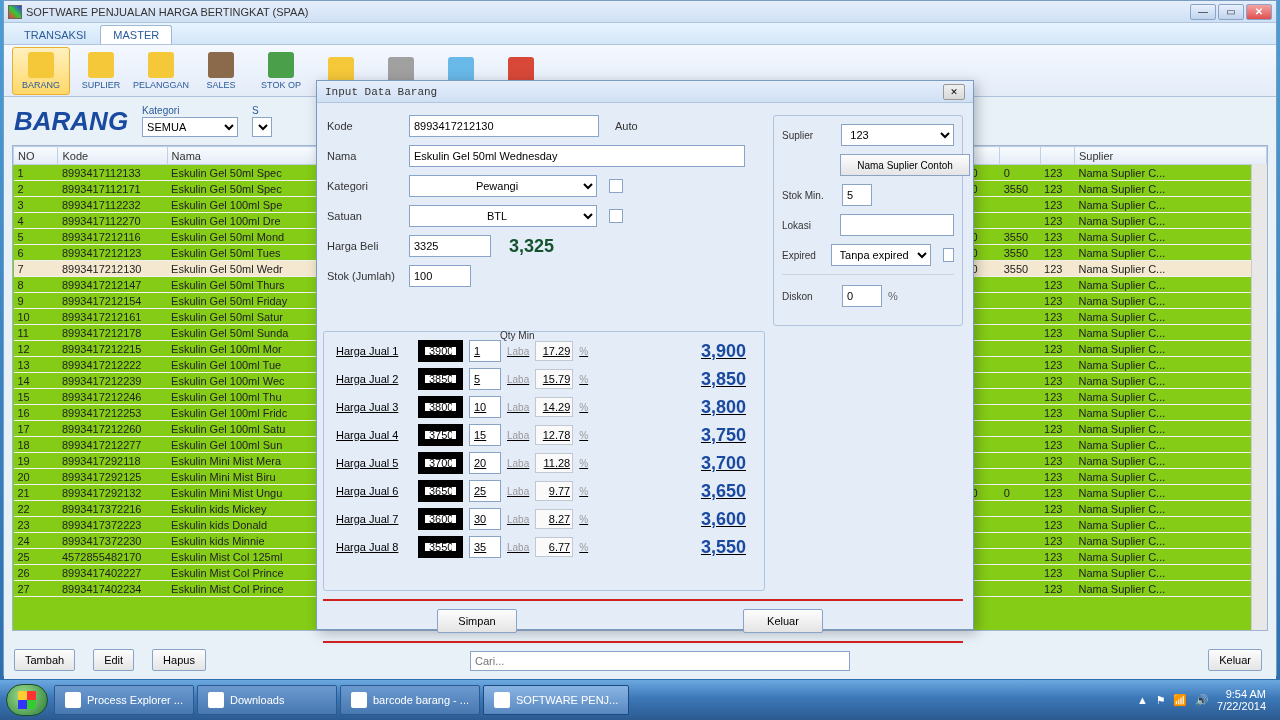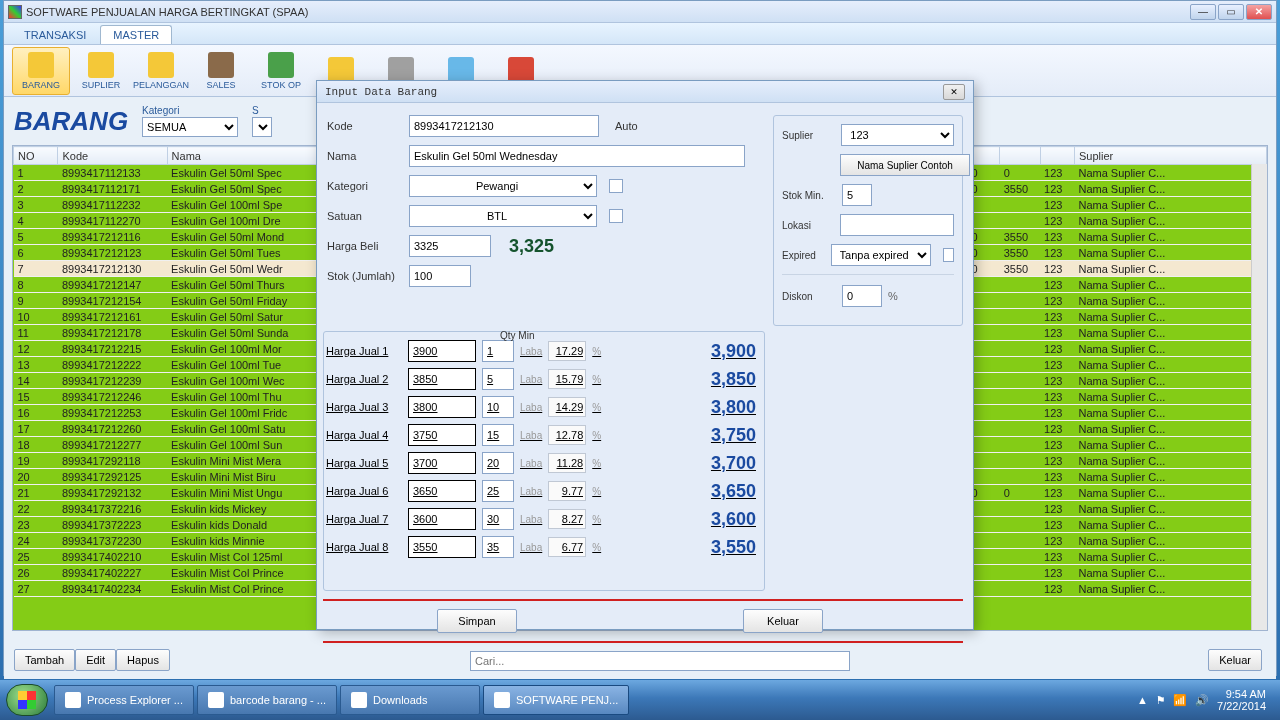--- a/index.html
+++ b/index.html
@@ -25,46 +25,46 @@
 .bigtitle { font-family: Arial Black, sans-serif; font-size:26px; font-weight:900; font-style:italic; color:#1a4aa0;}
 .filt { display:flex; flex-direction:column; gap:1px;}
 .filt label { font-size:10px; color:#2a5a9a;}
 .filt select { width:96px; height:20px; border:1px solid #8aa4c8; background:#fff;}
 .grid { position:absolute; left:8px; top:48px; width:1256px; height:486px; background:#84cc16; border:1px solid #a0b4d0;}
 .grid table { width:100%; border-collapse:collapse;}
 .grid th { background:linear-gradient(#f8fbff,#e4ecf6); border:1px solid #c0d0e4; padding:2px 4px; text-align:left; font-weight:normal; color:#333; font-size:11px; height:18px;}
 .grid td { border-bottom:1px solid #f0f0f0; padding:1px 4px; height:16px; font-size:11px; color:#222; white-space:nowrap; overflow:hidden;}
 .grid tr.sel td { background:#f4e8d0;}
 .gridscroll { position:absolute; right:0; top:18px; width:16px; height:466px; background:#e8e8e8; border-left:1px solid #ccc;}
-.botbtns { position:absolute; left:10px; bottom:8px; display:flex; gap:0;}
+.botbtns { position:absolute; left:10px; bottom:8px; display:flex; gap:18px;}
 .botbtns button, .keluar { height:22px; padding:0 10px; background:linear-gradient(#fdfdfd,#e4e4e4); border:1px solid #8aa4c8; border-radius:2px; cursor:pointer;}
 .keluar { position:absolute; right:14px; bottom:8px;}
 .searchbox { position:absolute; left:466px; bottom:8px; width:380px; height:20px; border:1px solid #8aa4c8; padding:0 4px; color:#999; background:#fff;}
 
 .modal { position:absolute; left:316px; top:80px; width:658px; height:550px; background:#e4ecf8; border:1px solid #7a9cc0; box-shadow:3px 3px 12px rgba(0,0,0,.25); z-index:10;}
 .mtitle { height:22px; background:linear-gradient(#e6eefc,#cfe0f4); display:flex; align-items:center; padding:0 8px; border-bottom:1px solid #b0c4de;}
 .mtitle span { flex:1; color:#333;font-family:Liberation Mono, monospace;}
 .mclose { width:22px; height:16px; background:linear-gradient(#f0f0f0,#d8d8d8); border:1px solid #999; border-radius:2px; display:flex; align-items:center; justify-content:center; cursor:pointer; font-size:9px;}
 .mbody { position:relative; padding:12px 10px;}
 .leftcol { position:absolute; left:10px; top:12px; width:440px;}
 .rightcol { position:absolute; right:10px; top:12px; width:190px; border:1px solid #b0c4de; border-radius:3px; padding:8px 8px 10px;}
 .frow { display:flex; align-items:center; margin-bottom:8px; gap:6px;}
 .frow label { width:76px; color:#333;}
 .frow input[type=text], .frow select { height:22px; border:1px solid #8aa4c8; padding:0 4px; background:#fff;}
 .kode { width:190px;} .auto { color:#333; margin-left:10px;}
 .nama { width:336px;}
 .kat, .sat { width:188px;text-align:center;}
 .chk { width:14px; height:14px; border:1px solid #8aa4c8; background:#fff; margin-left:6px;}
 .hb { width:82px;} .hbdisp { font-size:18px; color:#14532d; margin-left:12px; font-weight:bold;}
 .stok { width:62px;}
-.pricebox { position:absolute; left:6px; top:228px; width:442px; height:260px; border:1px solid #b0c4de; border-radius:3px; padding:8px 2px;}
+.pricebox { position:absolute; left:6px; top:228px; width:442px; height:260px; border:1px solid #b0c4de; border-radius:3px; padding:8px 12px;}
 .qtyhead { position:absolute; left:176px; top:-2px; font-size:10px; color:#333;}
 .prow { display:flex; align-items:center; margin-bottom:6px; gap:6px;text-decoration:underline;}
 .prow label { width:76px;}
-.prow .pv { width:68px; height:22px; border:1px solid #000000; padding:0 4px;}
+.prow .pv { width:45px; height:22px; border:7px solid #000000; padding:0 4px;}
 .prow .qv { width:32px; height:22px; border:1px solid #8aa4c8; padding:0 4px;}
 .prow .lab { color:#999; font-size:10px;}
 .prow .lv { width:38px; height:20px; border:1px solid #c0c8d4; padding:0 2px; background:#fafafa; text-align:right;}
 .prow .pc { color:#999; font-size:10px;}
 .prow .disp { font-size:18px; color:#1a4aa0; font-weight:bold; margin-left:auto; margin-right:6px;}
 .rightcol .frow label { width:54px; font-size:10px;}
 .rightcol select,.rightcol input { width:114px;}
 .supbtn { width:130px; height:22px; background:linear-gradient(#fdfdfd,#e4e4e4); border:1px solid #8aa4c8; margin-left:58px; margin-bottom:8px; cursor:pointer; font-size:10px;}
 .stokmin { width:30px !important;}
 .diskrow { border-top:1px solid #c8d4e4; padding-top:10px; margin-top:6px;}
@@ -376,21 +376,21 @@
                 <td>24</td>
                 <td>8993417372230</td>
                 <td>Eskulin kids Minnie</td>
                 <td></td>
                 <td></td>
                 <td>123</td>
                 <td>Nama Suplier C...</td>
               </tr>
               <tr>
                 <td>25</td>
-                <td>8993417402210</td>
+                <td>4572855482170</td>
                 <td>Eskulin Mist Col 125ml</td>
                 <td></td>
                 <td></td>
                 <td>123</td>
                 <td>Nama Suplier C...</td>
               </tr>
               <tr>
                 <td>26</td>
                 <td>8993417402227</td>
                 <td>Eskulin Mist Col Prince</td>
@@ -574,25 +574,25 @@
  <div class="startbtn">
       <div></div>
     </div>
  <div id="taskbtns" style="display:flex">
       <div class="taskbtn">
         <div class="ti"></div>
         <span>Process Explorer ...</span>
       </div>
       <div class="taskbtn">
         <div class="ti"></div>
-        <span>barcode barang - ...</span>
+        <span>Downloads</span>
       </div>
       <div class="taskbtn">
         <div class="ti"></div>
-        <span>Downloads</span>
+        <span>barcode barang - ...</span>
       </div>
       <div class="taskbtn active">
         <div class="ti"></div>
         <span>SOFTWARE PENJ...</span>
       </div>
     </div>
  <div class="tray">
   <span>▲</span>
   <span>⚑</span>
   <span>📶</span>

